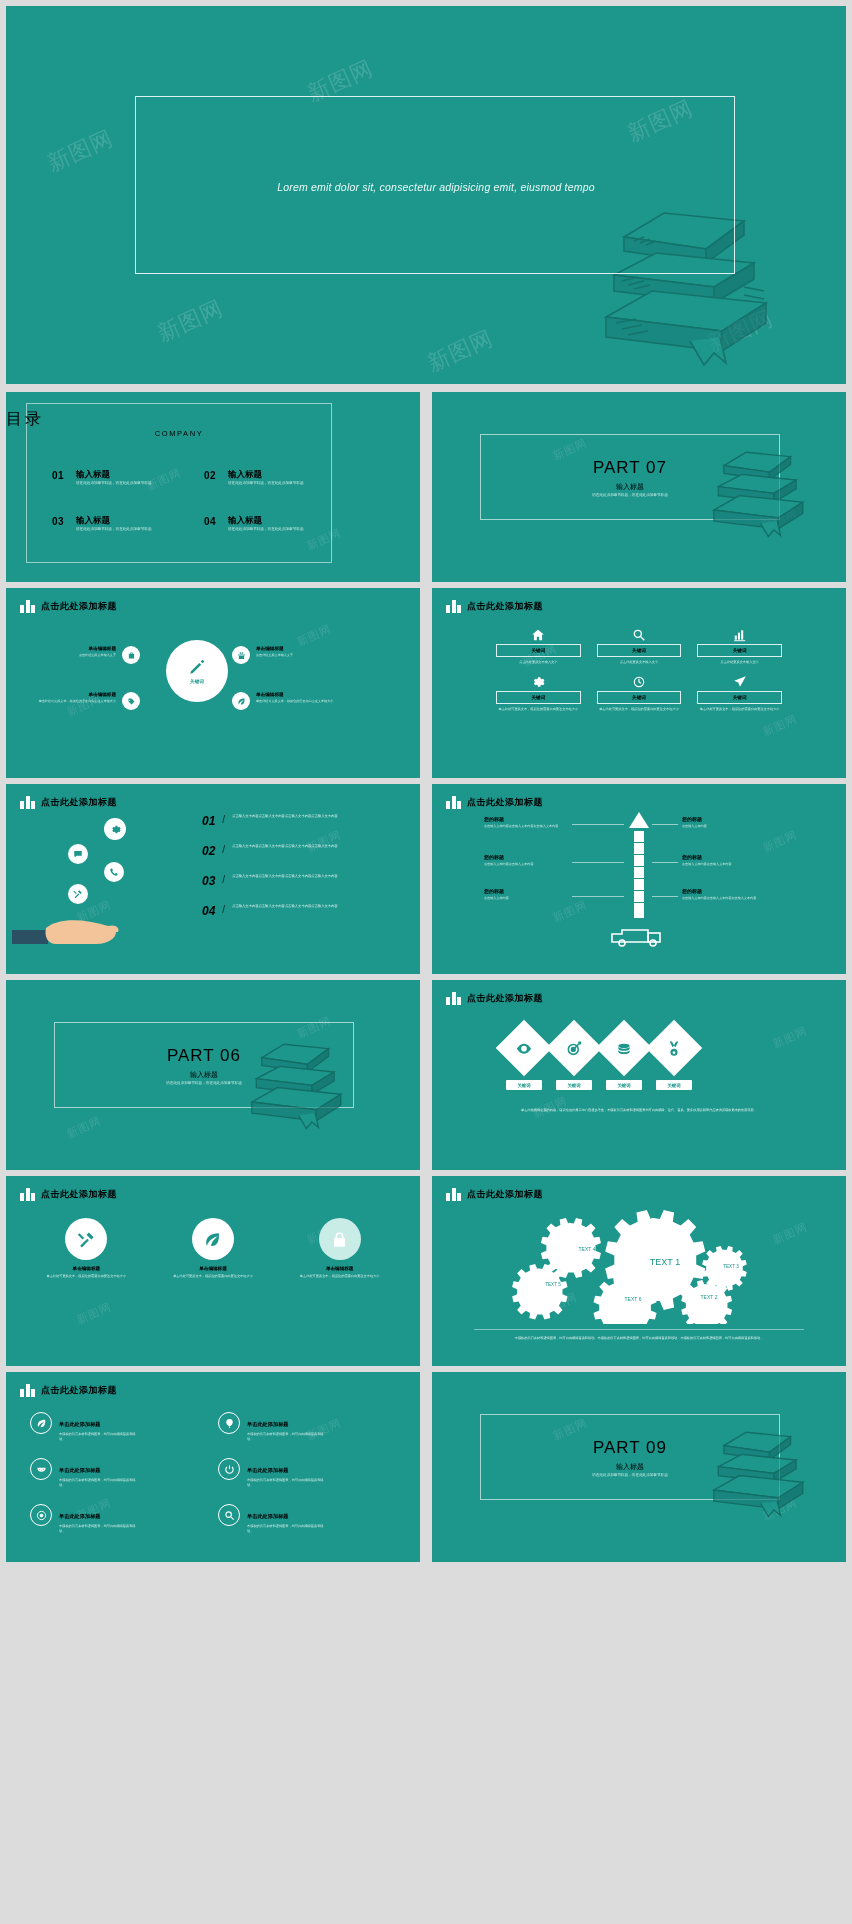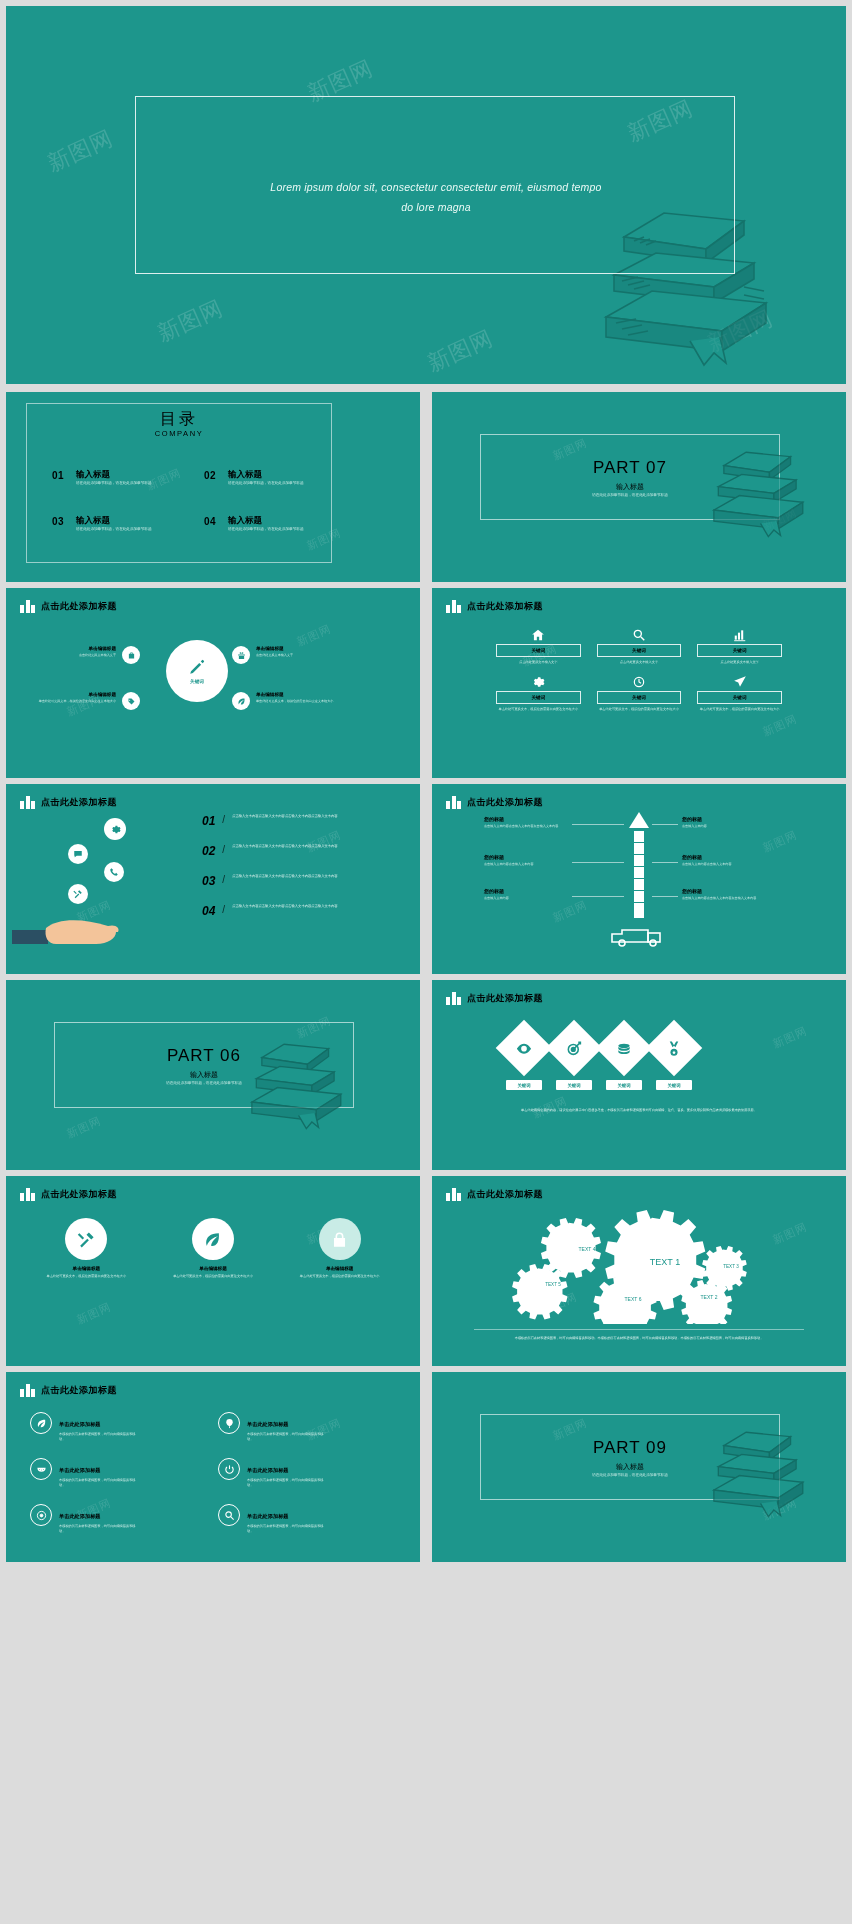--- a/index.html
+++ b/index.html
@@ -53,21 +53,21 @@
     position: absolute; left: 129px; top: 219px; width: 600px;
     text-align: center; font-size: 12px; letter-spacing: 1.5px;
   }
   .books {
     position: absolute; opacity: .62;
   }
   .books svg { display:block; }
 
   
   .toc-frame { position:absolute; left:20px; top:11px; width:306px; height:160px; border:1px solid rgba(255,255,255,.55); }
-  .toc-title { position:absolute; left:0; top:17px; width:346px; text-align:center; font-size:16px; font-weight:300; letter-spacing:3px; }
+  .toc-title { position:absolute; left:0; top:17px; width:346px; text-align:left; font-size:16px; font-weight:300; letter-spacing:3px; }
   .toc-sub { position:absolute; left:0; top:37px; width:346px; text-align:center; font-size:7.5px; letter-spacing:1.6px; }
   .toc-item { position:absolute; width:150px; }
   .toc-num { position:absolute; left:0; top:1px; font-size:10px; font-weight:700; letter-spacing:.5px; }
   .toc-h { position:absolute; left:24px; top:0; font-size:8.5px; font-weight:700; }
   .toc-p { position:absolute; left:24px; top:12px; font-size:3.6px; color:#d5 efe9; color:#cfeee8; white-space:nowrap; }
 
   
   .part-frame { position:absolute; left:48px; top:42px; width:300px; height:86px; border:1px solid rgba(255,255,255,.6); }
   .part-title { position:absolute; left:48px; top:66px; width:300px; text-align:center; font-size:17px; font-weight:300; letter-spacing:1px; }
   .part-sub { position:absolute; left:48px; top:90px; width:300px; text-align:center; font-size:7px; }
@@ -151,22 +151,21 @@
       <path d="M12 126 L12 146 L128 160 L128 140 Z" fill="#17807a"></path>
       <path d="M128 140 L172 112 L172 132 L128 160 Z" fill="#14726d"></path>
       <path d="M22 132 L42 128 M28 138 L48 134 M34 144 L54 140"></path>
       <path d="M96 150 L110 174 L120 162 L132 172 L126 146" fill="#1d968c"></path>
       <path d="M150 96 L170 100 M150 104 L170 108"></path>
     </svg>
   </div>
 
   <div class="hero-frame"></div>
   <div class="hero-sub">
-    <div>Lorem ipsum dolor sit, consectetur consectetur emit, eiusmod tempo</div>
-    <div>do lore magna</div>
+    <div>Lorem emit dolor sit, consectetur adipisicing emit, eiusmod tempo</div>
   </div>
 </div>
 
 <div class="row" style="top:392px;">
 
   <div class="half l">
     <div class="wm" style="left:140px; top:80px;">新图网</div>
     <div class="wm" style="left:300px; top:140px;">新图网</div>
     <div class="toc-frame"></div>
     <div class="toc-title">目录</div>

